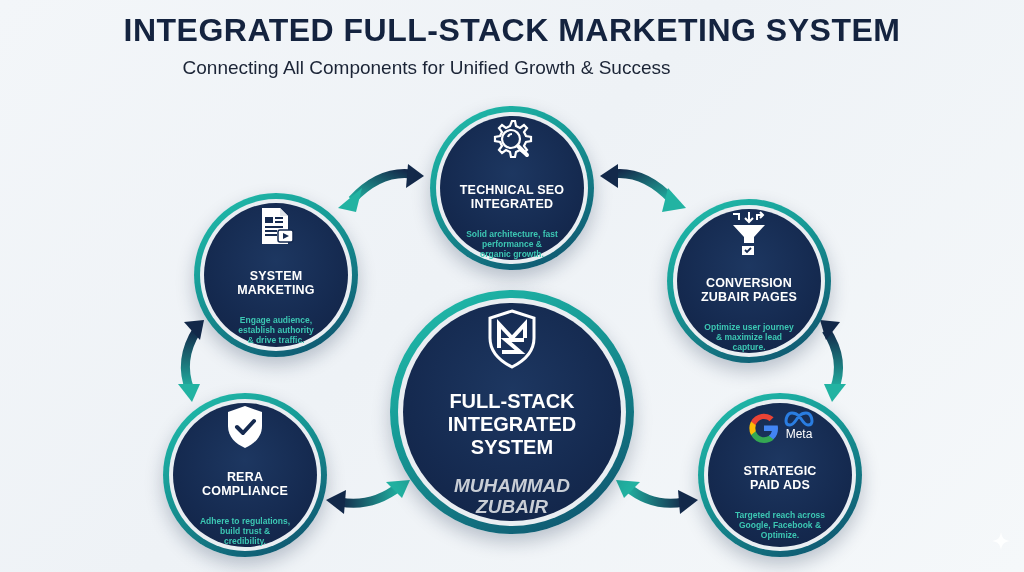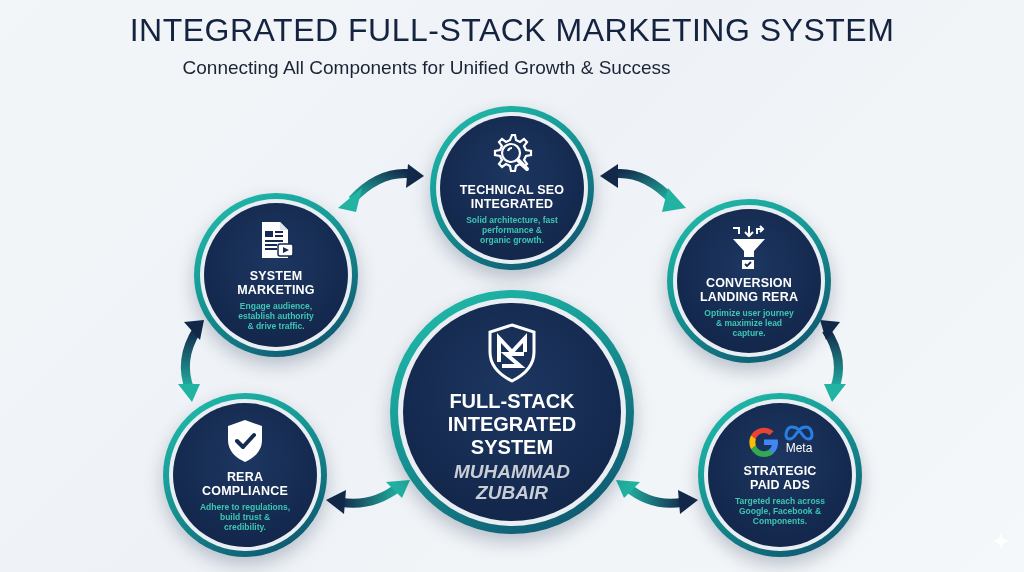--- a/index.html
+++ b/index.html
@@ -3,40 +3,40 @@
 <meta charset="utf-8">
 <style>
   html, body { margin:0; padding:0; }
   body {
     width:1024px; height:572px; overflow:hidden; position:relative;
     background: linear-gradient(135deg, #f3f6f9 0%, #eef2f6 45%, #f5f8fa 100%);
     font-family: "Liberation Sans", "DejaVu Sans", sans-serif;
   }
   .title {
     position:absolute; left:0; top:12px; width:1024px; text-align:center;
-    font-size:32px; font-weight:normal; color:#14233f; letter-spacing:0.5px;
+    font-size:32px; font-weight:bold; color:#14233f; letter-spacing:0.5px;
   }
   .subtitle {
     position:absolute; left:0; top:57px; width:853px; text-align:center;
     font-size:19px; color:#1b2436;
   }
   .node {
     position:absolute; border-radius:50%;
     background: linear-gradient(150deg, #22c0ad 0%, #179a96 40%, #0e4b6a 100%);
     box-shadow: 0 8px 18px rgba(20,40,70,0.25);
   }
   .node .ring {
     position:absolute; left:6px; top:6px; right:6px; bottom:6px; border-radius:50%;
     background:#e9eef2;
   }
   .node .core {
     position:absolute; left:10px; top:10px; right:10px; bottom:10px; border-radius:50%;
     background: radial-gradient(circle at 50% 40%, #1d3761 0%, #152a50 60%, #112244 100%);
     display:flex; flex-direction:column; align-items:center; justify-content:center;
-    text-align:center; color:#fff;
+    text-align:center; color:#fff;gap:14px;
   }
   .ntitle { font-weight:bold; font-size:12.5px; line-height:14px; color:#ffffff; letter-spacing:0.2px; }
   .ndesc { font-weight:bold; font-size:8.5px; line-height:10px; color:#3cc7b3; margin-top:4px; }
   .icon { margin-bottom:6px; }
   .center-title { font-weight:bold; font-size:20px; line-height:23px; color:#fff; }
   .center-name { font-weight:bold; font-style:italic; font-size:19px; line-height:21px; color:#c9ced6; margin-top:2px; }
   svg.arrows { position:absolute; left:0; top:0; }
   .sparkle { position:absolute; left:992px; top:532px; width:18px; height:18px; }
 </style>
 </head>
@@ -166,21 +166,21 @@
           <path d="M18 8 l4 4 4-4"></path>
         <path d="M30 10 v-5 h6"></path>
           <path d="M33 2 l3 3-3 3"></path>
       </g>
       <path d="M6 15 h32 l-11 12 v6 h-10 v-6z" fill="#fff"></path>
       <rect x="15" y="36" width="12" height="9" fill="#fff"></rect>
       <path d="M18 40 l2 2 4-4" stroke="#152a50" stroke-width="1.8" fill="none"></path>
     </svg>
     <div class="ntitle">
       <div>CONVERSION</div>
-      <div>LANDING RERA</div>
+      <div>ZUBAIR PAGES</div>
     </div>
     <div class="ndesc">
       <div>Optimize user journey</div>
       <div>&amp; maximize lead</div>
       <div>capture.</div>
     </div>
   </div>
 </div>
 
 <div class="node" style="left:163px; top:393px; width:164px; height:164px;">
@@ -219,21 +219,21 @@
         <span style="color:#fff; font-size:12px; line-height:12px;">Meta</span>
       </div>
     </div>
     <div class="ntitle">
       <div>STRATEGIC</div>
       <div>PAID ADS</div>
     </div>
     <div class="ndesc">
       <div>Targeted reach across</div>
       <div>Google, Facebook &amp;</div>
-      <div>Components.</div>
+      <div>Optimize.</div>
     </div>
   </div>
 </div>
 
 <div class="node" style="left:390px; top:290px; width:244px; height:244px;">
   <div class="ring" style="left:8px; top:8px; right:8px; bottom:8px;"></div>
   <div class="core" style="left:13px; top:13px; right:13px; bottom:13px;">
     <svg class="icon" width="56" height="62" viewBox="0 0 56 62">
       <path d="M28 3 L50 10 V30 C50 44 40 53 28 59 C16 53 6 44 6 30 V10 Z" fill="none" stroke="#fff" stroke-width="3"></path>
       <path d="M15 40 V16 L28 30 L41 16 V30" fill="none" stroke="#fff" stroke-width="4" stroke-linejoin="miter"></path>

